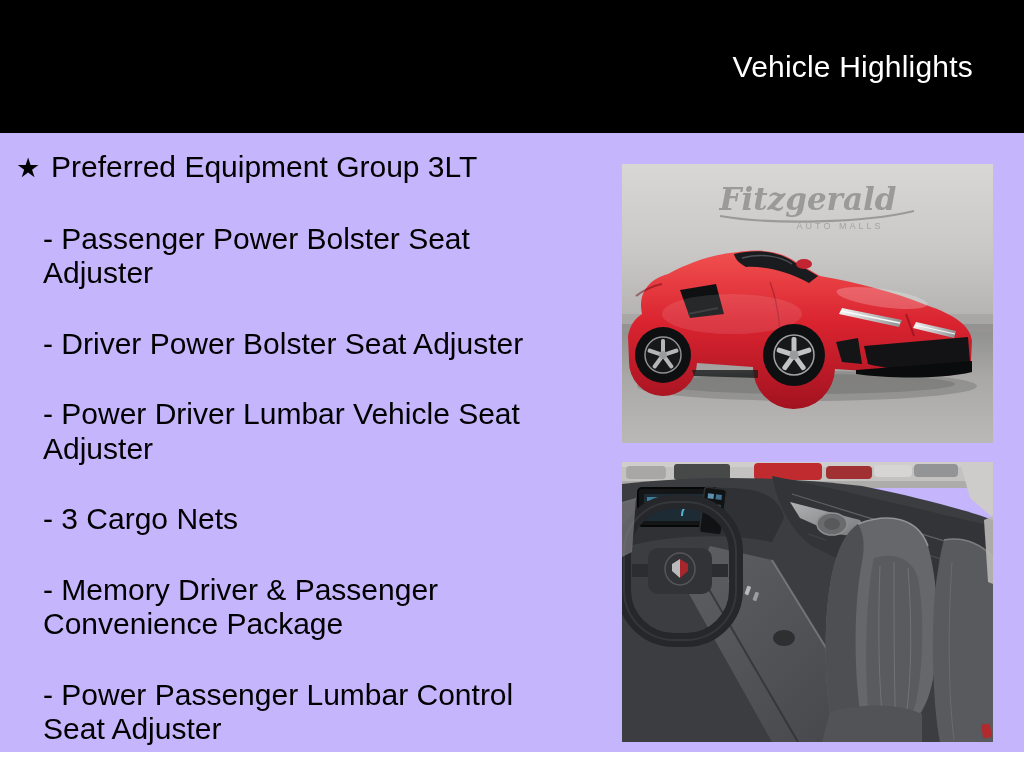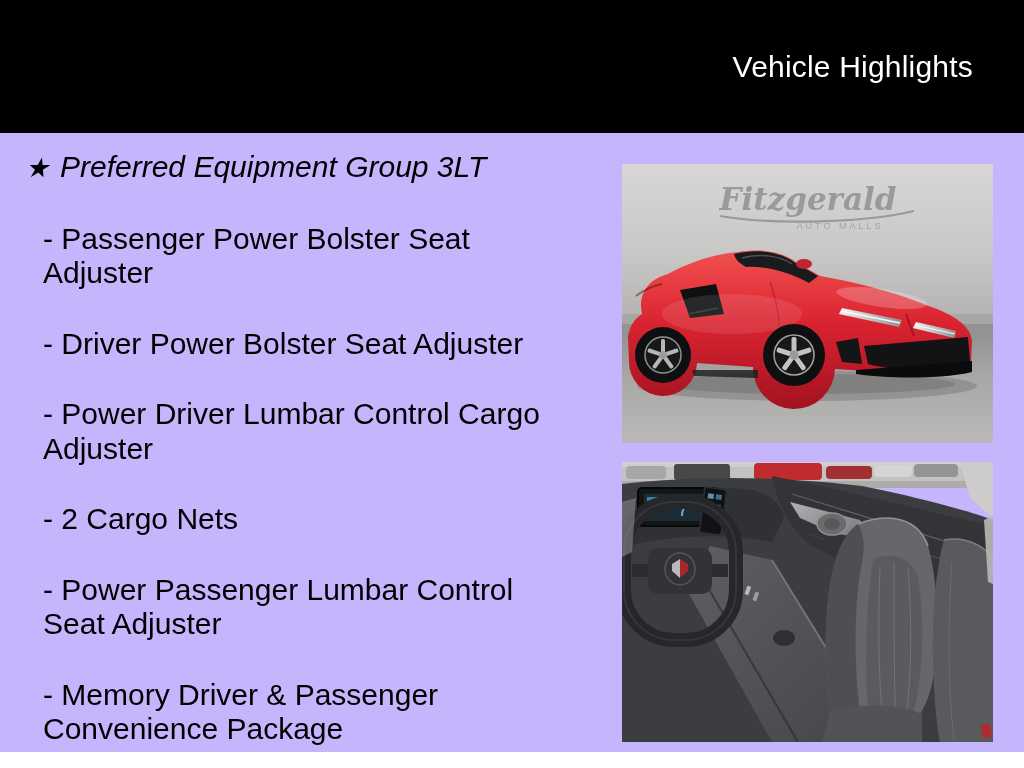--- a/index.html
+++ b/index.html
@@ -12,45 +12,45 @@
     background:#000000; display:flex; align-items:center; justify-content:flex-end;
     padding-right:51px;
   }
   .header-bar h1 { color:#ffffff; font-size:30px; font-weight:400; letter-spacing:0.2px; }
 
   .equipment-list {
     position:absolute; left:12px; top:150px; width:548px;
     color:#000000; font-size:30px; line-height:34.5px; font-weight:400;
   }
   .equipment-list p { margin:0 0 36px 31px; }
-  .equipment-list p.group-title { margin-left:13px;font-style:italic; }
+  .equipment-list p.group-title { margin-left:4px; }
   .star-bullet { display:inline-block; width:35px; font-size:27px; vertical-align:baseline; }
 
   figure.photo { position:absolute; margin:0; }
   figure.photo-exterior { left:622px; top:152px; width:371px; height:279px;margin-top:12px; }
   figure.photo-interior { left:622px; top:462px; width:371px; height:280px; }
   figure.photo svg { display:block; width:100%; height:100%; }
 </style>
 </head>
 <body>
 
 <div class="slide">
 
   <header class="header-bar">
     <h1>Vehicle Highlights</h1>
   </header>
 
   <section class="equipment-list">
     <p class="group-title"><span class="star-bullet">★</span><span>Preferred Equipment Group 3LT</span></p>
     <p>- Passenger Power Bolster Seat Adjuster</p>
     <p>- Driver Power Bolster Seat Adjuster</p>
-    <p>- Power Driver Lumbar Control Cargo Adjuster</p>
-    <p>- 2 Cargo Nets</p>
+    <p>- Power Driver Lumbar Vehicle Seat Adjuster</p>
+    <p>- 3 Cargo Nets</p>
+    <p>- Memory Driver &amp; Passenger Convenience Package</p>
     <p>- Power Passenger Lumbar Control Seat Adjuster</p>
-    <p>- Memory Driver &amp; Passenger Convenience Package</p>
   </section>
 
   <figure class="photo photo-exterior">
     <svg viewBox="0 0 371 279" xmlns="http://www.w3.org/2000/svg">
       <defs>
         <linearGradient id="wallG" x1="0" y1="0" x2="0" y2="1">
           <stop offset="0" stop-color="#d8d7d5"></stop>
             <stop offset="0.55" stop-color="#c9c8c6"></stop>
             <stop offset="1" stop-color="#b2b1af"></stop>
         </linearGradient>

